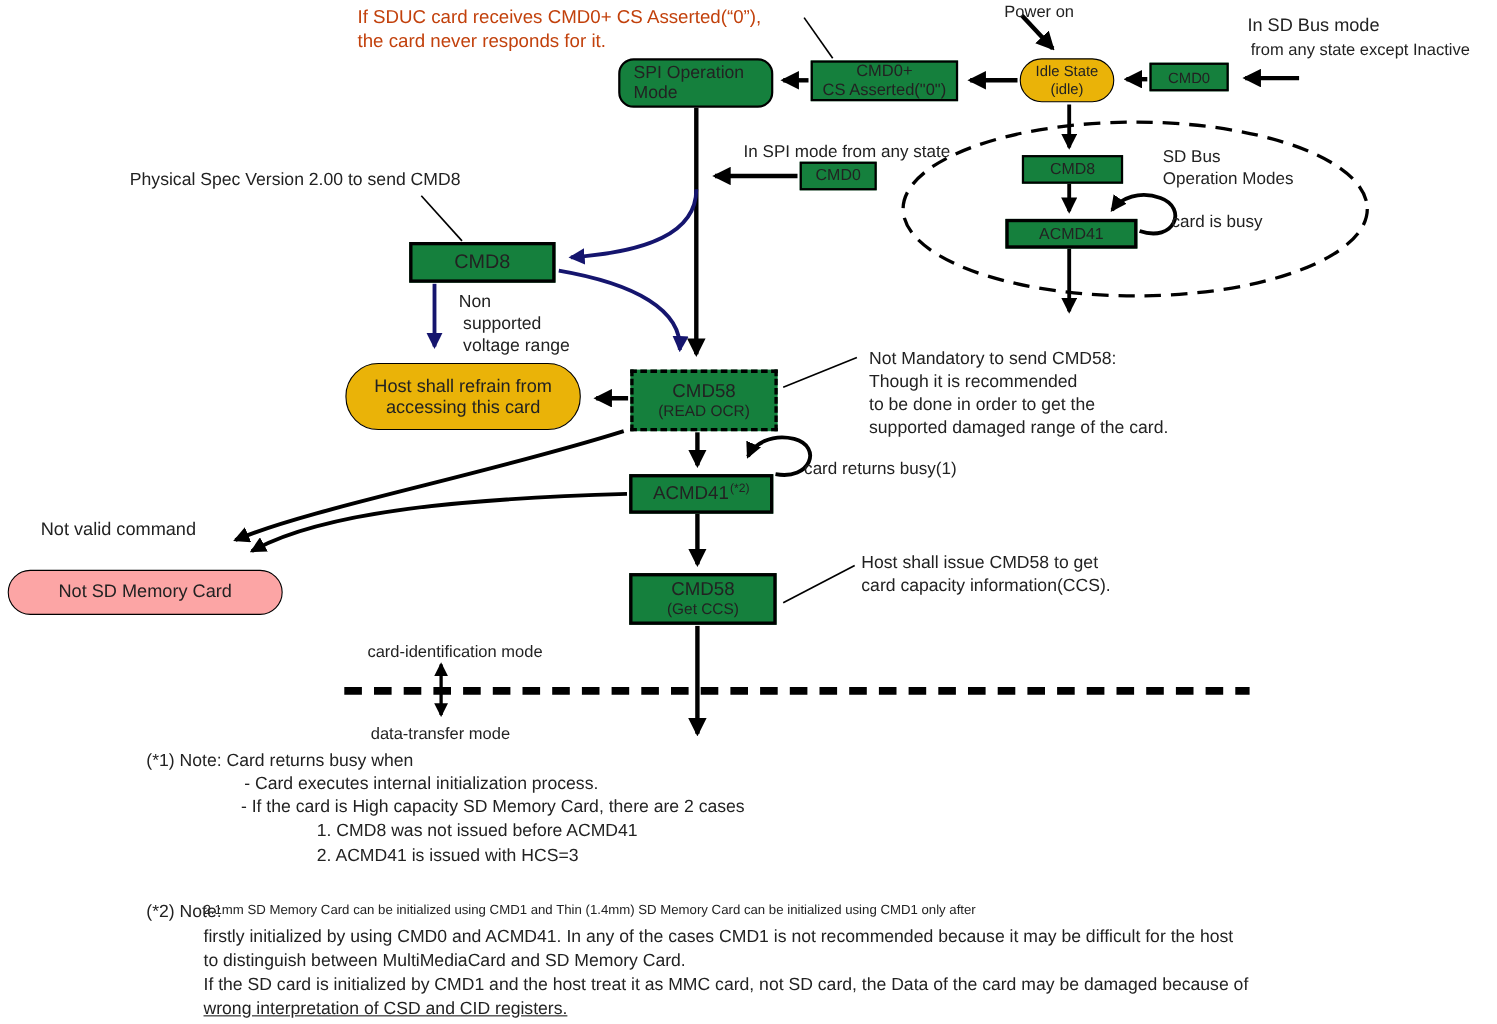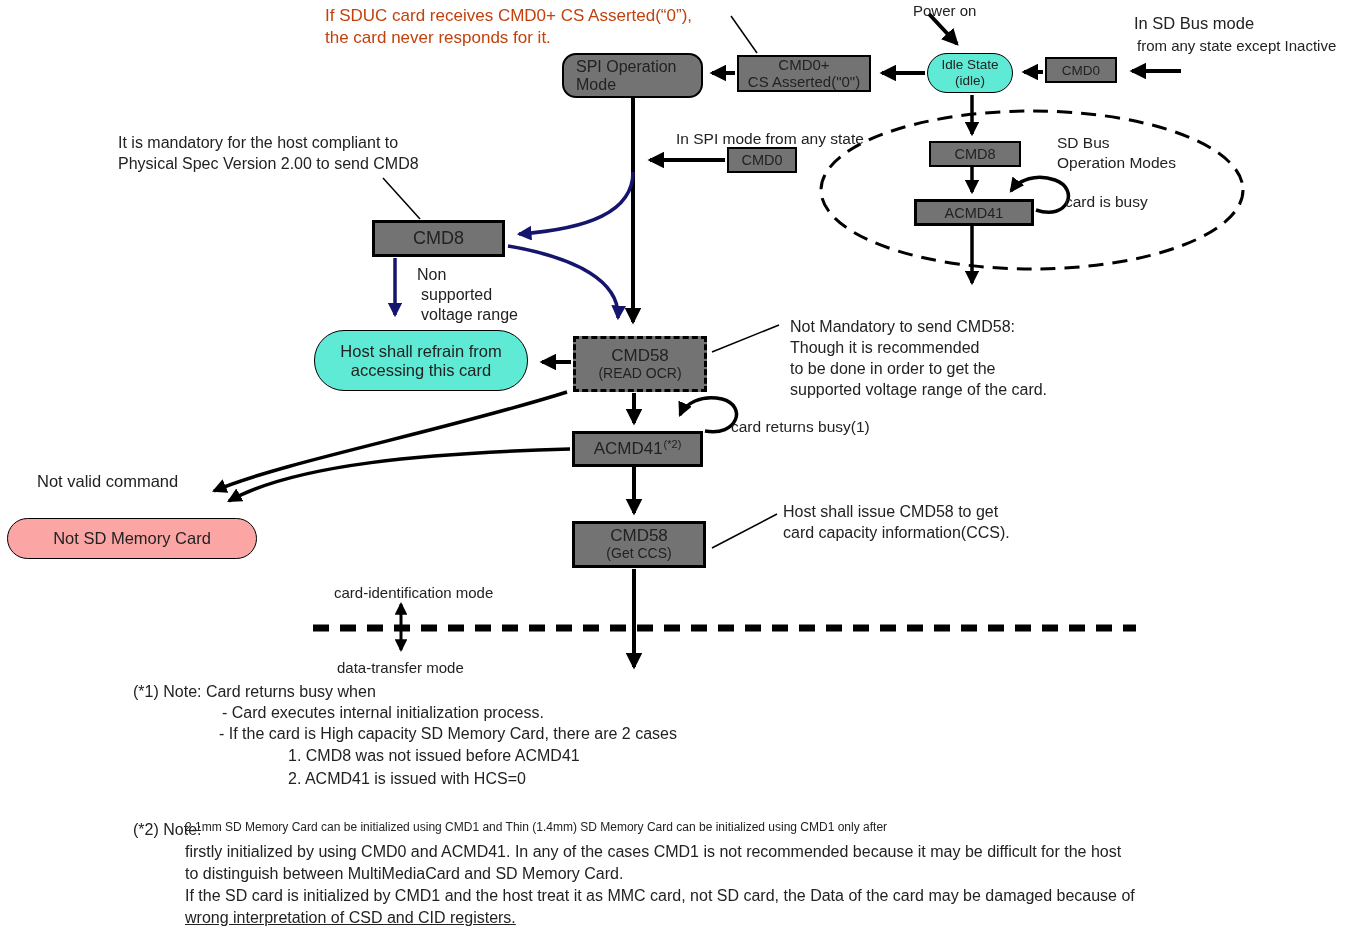--- a/index.html
+++ b/index.html
@@ -1,27 +1,27 @@
 <!DOCTYPE html>
 <html><head>
 <meta charset="utf-8">
 <style>
   html,body{margin:0;padding:0;background:#fff;}
   .canvas{position:relative;width:1361px;height:931px;background:#fff;
           font-family:"Liberation Sans",sans-serif;color:#222;overflow:hidden;}
   svg.layer{position:absolute;left:0;top:0;z-index:0;}
   .t{position:absolute;white-space:nowrap;z-index:2;line-height:1.28;}
-  .box{position:absolute;z-index:1;background:#737373;border:2.5px solid #000;
+  .box{position:absolute;z-index:1;background:#15803d;border:2.5px solid #000;
        display:flex;flex-direction:column;align-items:center;justify-content:center;
        text-align:center;box-sizing:border-box;}
   .thick{border-width:3px;}
   .thin{border-width:2px;}
   .dashedbox{border:3px dashed #000;}
   .stadium{border-radius:30px;border-width:1.5px;}
-  .gray{background:#5eead4;text-align:right;}
+  .gray{background:#eab308;text-align:right;}
   .red{color:#c2410c;}
   .big{font-size:17px;}
   .sup{font-size:11px;position:relative;top:-5px;margin-left:1px;}
 </style>
 </head>
 <body>
 
 <div class="canvas">
 
   <svg class="layer" width="1361" height="931" viewBox="0 0 1361 931">
@@ -134,47 +134,46 @@
   <div class="t" style="left:1134px;top:13px;font-size:16.5px;">In SD Bus mode</div>
   <div class="t" style="left:1137px;top:36px;font-size:15px;">from any state except Inactive</div>
 
   <div class="t" style="left:676px;top:129px;font-size:15.5px;">In SPI mode from any state</div>
 
   <div class="t" style="left:1057px;top:133px;font-size:15.5px;">SD Bus</div>
   <div class="t" style="left:1057px;top:153px;font-size:15.5px;">Operation Modes</div>
 
   <div class="t" style="left:1065px;top:192px;font-size:15.5px;">card is busy</div>
 
-  <div class="t" style="left:118px;top:133px;font-size:16px;">It is mandatory for the host compliant to</div>
   <div class="t" style="left:118px;top:154px;font-size:16px;">Physical Spec Version 2.00  to send CMD8</div>
 
   <div class="t" style="left:417px;top:265px;font-size:16px;text-align:center;">Non</div>
   <div class="t" style="left:421px;top:285px;font-size:16px;">supported</div>
   <div class="t" style="left:421px;top:305px;font-size:16px;">voltage range</div>
 
   <div class="t" style="left:790px;top:317px;font-size:16px;">Not Mandatory to send CMD58:</div>
   <div class="t" style="left:790px;top:338px;font-size:16px;">Though it is recommended</div>
   <div class="t" style="left:790px;top:359px;font-size:16px;">to be done in order to get the</div>
-  <div class="t" style="left:790px;top:380px;font-size:16px;">supported voltage range of the card.</div>
+  <div class="t" style="left:790px;top:380px;font-size:16px;">supported damaged range of the card.</div>
 
   <div class="t" style="left:731px;top:417px;font-size:15.5px;">card returns busy(1)</div>
 
   <div class="t" style="left:37px;top:471px;font-size:16.5px;">Not valid command</div>
 
   <div class="t" style="left:783px;top:502px;font-size:16px;">Host shall issue CMD58 to get</div>
   <div class="t" style="left:783px;top:523px;font-size:16px;">card capacity information(CCS).</div>
 
   <div class="t" style="left:334px;top:583px;font-size:15px;">card-identification mode</div>
   <div class="t" style="left:337px;top:658px;font-size:15px;">data-transfer mode</div>
 
   <div class="t" style="left:133px;top:682px;font-size:16px;">(*1) Note: Card returns busy when</div>
   <div class="t" style="left:222px;top:703px;font-size:16px;">-  Card executes internal initialization process.</div>
   <div class="t" style="left:219px;top:724px;font-size:16px;">-   If the card is High capacity SD Memory Card, there are 2 cases</div>
   <div class="t" style="left:288px;top:746px;font-size:16px;">1. CMD8 was not issued before ACMD41</div>
-  <div class="t" style="left:288px;top:769px;font-size:16px;">2. ACMD41 is issued with HCS=0</div>
+  <div class="t" style="left:288px;top:769px;font-size:16px;">2. ACMD41 is issued with HCS=3</div>
 
   <div class="t" style="left:133px;top:820px;font-size:16px;">(*2) Note:</div>
   <div class="t" style="left:185px;top:820px;font-size:12px;">2.1mm SD Memory Card can be initialized using CMD1 and Thin (1.4mm) SD Memory Card can be initialized using CMD1 only after</div>
   <div class="t" style="left:185px;top:842px;font-size:16px;">firstly initialized by using CMD0 and ACMD41.  In any of the cases CMD1 is not recommended because it may be difficult for  the host</div>
   <div class="t" style="left:185px;top:864px;font-size:16px;">to distinguish between MultiMediaCard and SD Memory Card.</div>
   <div class="t" style="left:185px;top:886px;font-size:16px;">If the SD card is initialized by CMD1 and the host treat it as MMC card, not SD card, the Data of the card may be damaged because of</div>
   <div class="t" style="left:185px;top:908px;font-size:16px;text-decoration:underline;">wrong interpretation of CSD and CID registers.</div>
 
 </div>
 

